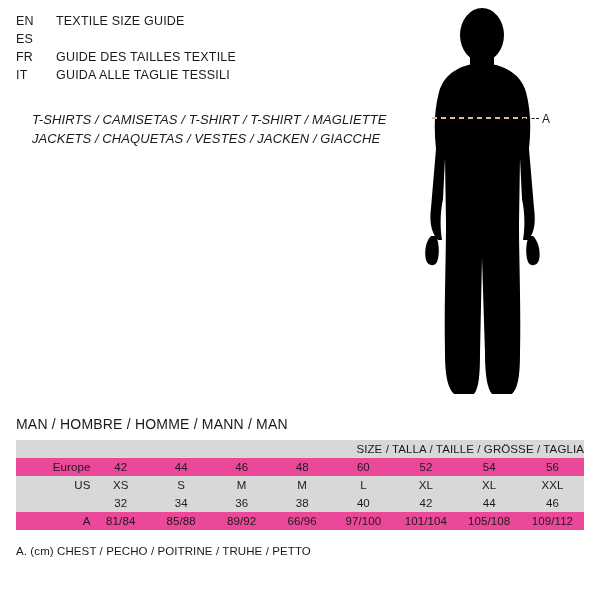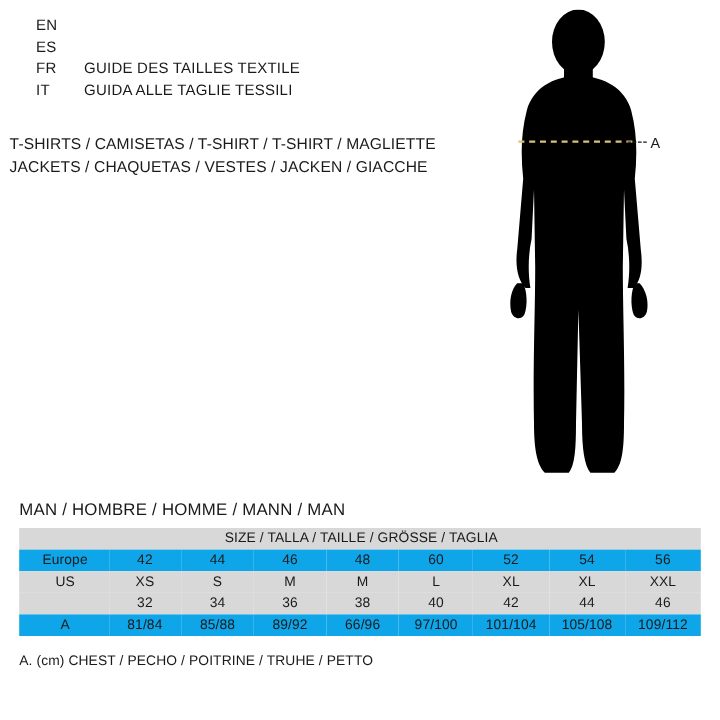--- a/index.html
+++ b/index.html
@@ -27,32 +27,32 @@
   .lang-row {
     display: flex;
     align-items: baseline;
     height: 18px;
     font-size: 12.5px;
     letter-spacing: 0.2px;
   }
   .lang-code {
     width: 40px;
     flex: 0 0 40px;
-    margin-left: 14px;
   }
   .lang-text {
     flex: 1 1 auto;
   }
 
   
   #category-block {
     position: absolute;
-    left: 8px;
+    left: 32px;
     top: 110px;
     width: 420px;
+    font-style: italic;
   }
   .cat-line {
     font-size: 13px;
     line-height: 19px;
     letter-spacing: 0.1px;
     white-space: nowrap;
   }
 
   
   #figure-wrap {
@@ -98,39 +98,40 @@
     border-collapse: collapse;
     font-size: 11.5px;
   }
   #size-table td {
     padding: 0;
     height: 18px;
     vertical-align: middle;
     letter-spacing: 0.1px;
   }
   #size-table tr.shade { background: #d8d8d8; }
-  #size-table tr.plain { background: #0ea5e9; }
-  .c-label { width: 84px; padding-left: 2px !important; text-align: center; margin-top: 16px; }
+  #size-table tr.plain { background: #ec4899; }
+  .c-label { width: 84px; padding-left: 2px !important; text-align: right; margin-top: 16px; }
   .c-val { width: 69px; text-align: center; }
 
   
   #footnote {
     position: absolute;
     left: 16px;
     top: 545px;
     font-size: 11.5px;
     letter-spacing: 0.1px;
   }
 </style>
 </head>
 <body>
 
 <div id="lang-block">
   <div class="lang-row">
     <span class="lang-code">EN</span>
+    <span class="lang-text">TEXTILE SIZE GUIDE</span>
   </div>
   <div class="lang-row">
     <span class="lang-code">ES</span>
   </div>
   <div class="lang-row">
     <span class="lang-code">FR</span>
     <span class="lang-text">GUIDE DES TAILLES TEXTILE</span>
   </div>
   <div class="lang-row">
     <span class="lang-code">IT</span>

